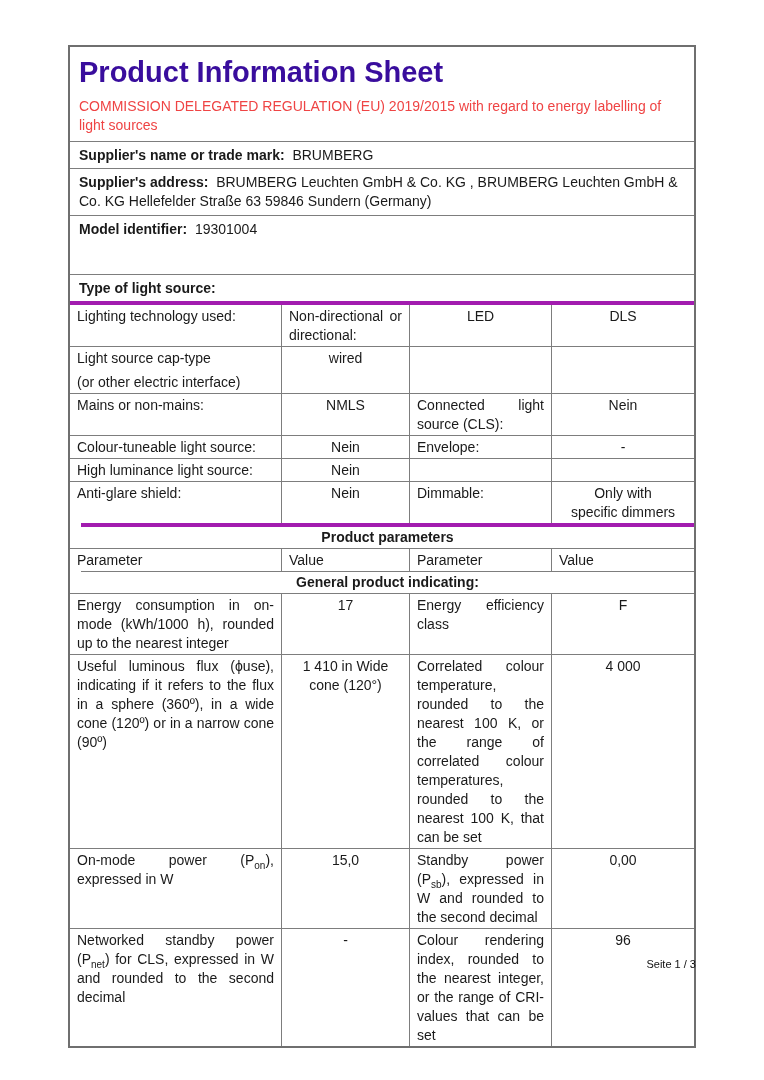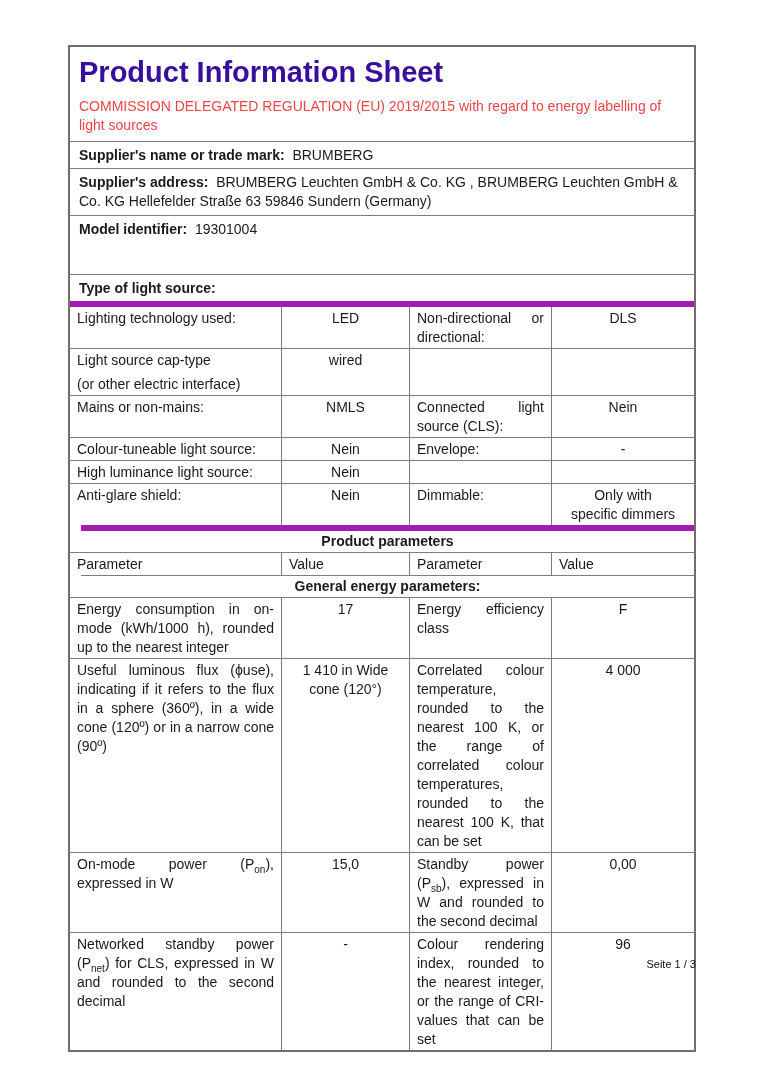--- a/index.html
+++ b/index.html
@@ -16,21 +16,21 @@
   .doc {
     position: absolute;
     left: 68px;
     top: 45px;
     width: 628px;
     min-height: 935px;
     border: 2px solid #6f6f6f;
     background: #ffffff;
   }
   .row { border-top: 1px solid #7d7d7d; }
-  .row.thick { border-top: 6px solid #a21caf; }
+  .row.thick { border-top: 4px solid #a21caf; }
   .row:first-child { border-top: none; }
 
   .title-cell { padding: 8px 9px 6px 9px; min-height: 88px; }
   .doc-title {
     font-size: 29px;
     font-weight: bold;
     letter-spacing: 0px;
     line-height: 34px;
   }
   .doc-subtitle {
@@ -121,22 +121,22 @@
       <span class="lbl">Model identifier:</span>&nbsp;
       <span>19301004</span>
     </div>
 
     <div class="row info-cell r-type">
       <span class="lbl">Type of light source:</span>
     </div>
 
     <div class="row thick grid4 r-spec0">
       <div class="cell first lcell">Lighting technology used:</div>
+      <div class="cell lcell">Non-directional or directional:</div>
       <div class="cell vcell">LED</div>
-      <div class="cell lcell">Non-directional or directional:</div>
       <div class="cell vcell">DLS</div>
     </div>
 
     <div class="row grid4 r-spec1">
       <div class="cell first lcell">
         <div>Light source cap-type</div>
         <div class="note-line">(or other electric interface)</div>
       </div>
       <div class="cell vcell">wired</div>
       <div class="cell lcell"></div>
@@ -174,21 +174,21 @@
 
     <div class="row thick section-head">Product parameters</div>
 
     <div class="row grid4 cols-head">
       <div class="cell first">Parameter</div>
       <div class="cell">Value</div>
       <div class="cell">Parameter</div>
       <div class="cell">Value</div>
     </div>
 
-    <div class="row section-head">General energy parameters:</div>
+    <div class="row section-head">General product indicating:</div>
 
     <div class="row grid4 r-par0">
       <div class="cell first lcell">Energy consumption in on-mode (kWh/1000 h), rounded up to the nearest integer</div>
       <div class="cell vcell">17</div>
       <div class="cell lcell">Energy efficiency class</div>
       <div class="cell vcell">F</div>
     </div>
 
     <div class="row grid4 r-par1">
       <div class="cell first lcell">Useful luminous flux (ϕuse), indicating if it refers to the flux in a sphere (360º), in a wide cone (120º) or in a narrow cone (90º)</div>

